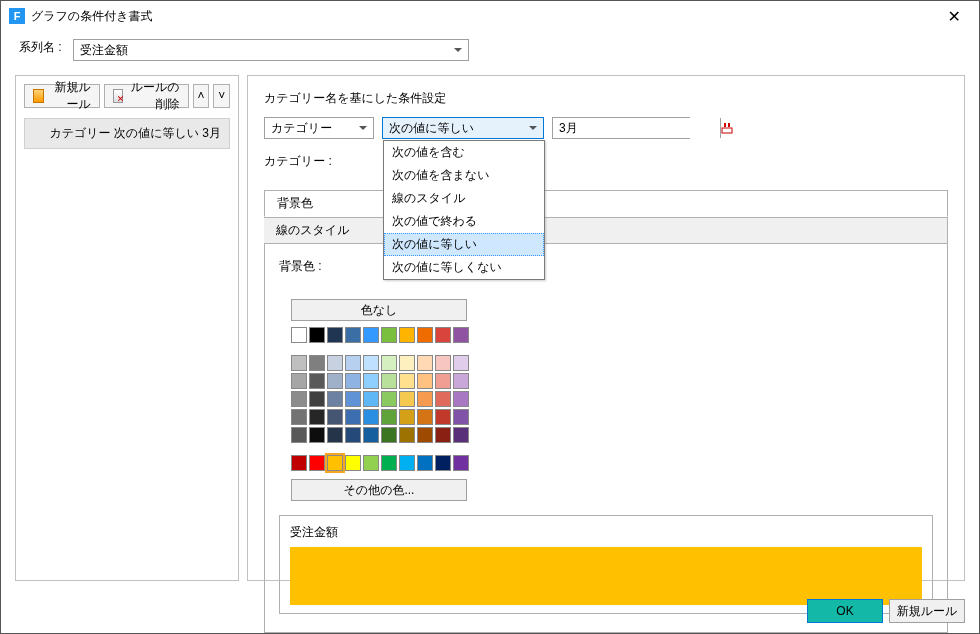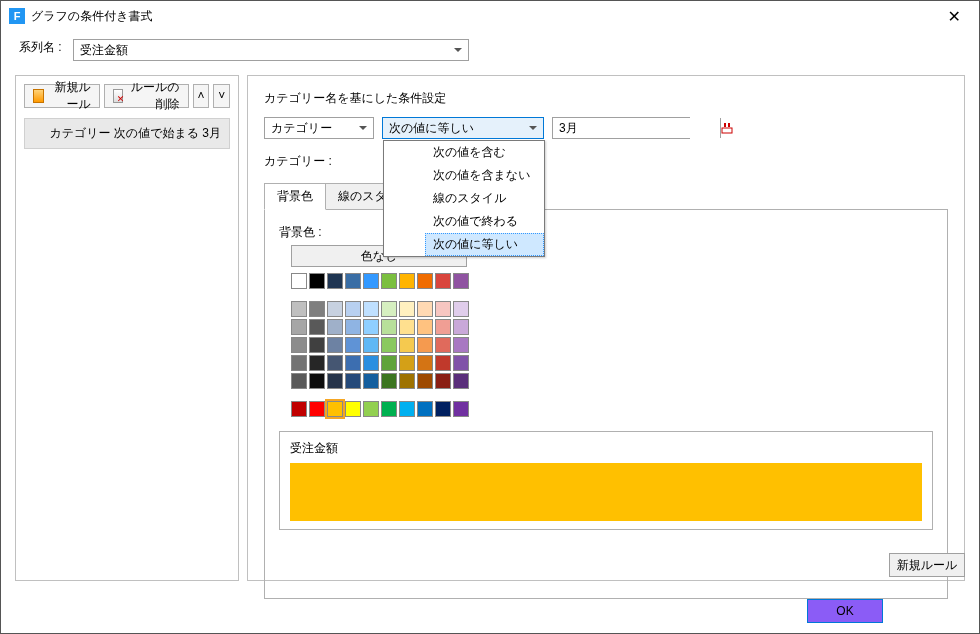--- a/index.html
+++ b/index.html
@@ -23,39 +23,39 @@
 .ico-del::after { content:"✕"; color:#c00; font-size:9px; position:absolute; right:-2px; bottom:-2px; }
 .arrowbtn { width: 22px; justify-content: center; padding: 0; }
 .rule-item { background: #e9e9e9; padding: 6px 8px; border: 1px solid #d0d0d0; }
 .right-panel { flex: 1; padding: 14px 16px; position: relative; }
 .cond-row { display: flex; gap: 8px; align-items: center; margin: 10px 0 14px; }
 .cat-sel { width: 110px; }
 .op-sel { width: 162px; border-color: #0078d7; background: #e5f1fb; }
 .val-wrap { display: flex; border: 1px solid #a0a0a0; height: 22px; width: 138px; }
 .val-wrap input { border: none; flex: 1; padding: 0 6px; outline: none; }
 .val-wrap .pick { width: 22px; border-left: 1px solid #a0a0a0; display:flex;align-items:center;justify-content:center;cursor:pointer; }
-.tabs { display: flex; margin-top: 12px; }
+.tabs { display: flex; margin-top: 19px; flex-direction: column; }
 .tab { border: 1px solid #b0b0b0; padding: 4px 12px; background: #f0f0f0; position: relative; top: 1px; cursor: pointer; }
 .tab.active { background: #fff; border-bottom-color: #fff; }
 .tab + .tab { border-left: none; }
 .tab-body { border: 1px solid #b0b0b0; padding: 14px; min-height: 390px; }
 .palette-section { margin-left: 12px; }
 .nocolor-btn { border: 1px solid #a0a0a0; background: #f0f0f0; width: 176px; height: 22px; text-align: center; line-height: 20px; margin-bottom: 6px; cursor: pointer; }
 .swatch-row { display: flex; gap: 2px; margin-bottom: 2px; }
 .sw { width: 16px; height: 16px; border: 1px solid #888; cursor: pointer; }
 .sw.sel { outline: 2px solid #f5a623; outline-offset: 0; }
 .group-gap { height: 10px; }
 .more-btn { border: 1px solid #a0a0a0; background: #f0f0f0; width: 176px; height: 22px; text-align: center; line-height: 20px; margin-top: 8px; cursor: pointer; }
 .sample-box { border: 1px solid #b0b0b0; margin-top: 14px; padding: 8px 10px; }
 .sample-fill { height: 58px; margin-top: 6px; }
 .footer { position: absolute; bottom: 10px; right: 14px; display: flex; gap: 6px; }
 .footer button { width: 76px; height: 24px; border: 1px solid #a0a0a0; background: #f0f0f0; cursor: pointer; }
-.footer button.primary { border-color: #0078d7; background: #8b5cf6; margin-top: 46px; }
+.footer button.primary { border-color: #0078d7; background: #14b8a6; }
 .dropdown { position: absolute; border: 1px solid #7a7a7a; background: #fff; z-index: 10; width: 162px; box-shadow: 1px 1px 2px rgba(0,0,0,0.2); }
-.dd-item { padding: 3px 8px; cursor: pointer; margin-left: 41px; }
+.dd-item { padding: 3px 8px; cursor: pointer; }
 .dd-item.hi { background: #cfe8ff; border: 1px dotted #3399ff; padding: 2px 7px; }
 </style>
 </head>
 <body>
 
 <div class="titlebar">
   <span class="icon">F</span>
   <span>グラフの条件付き書式</span>
   <span class="close">✕</span>
 </div>
@@ -78,21 +78,21 @@
           <span class="ico ico-del"></span>
           <span>ルールの削除</span>
         </div>
       <div class="tbtn arrowbtn">
           <span>˄</span>
         </div>
       <div class="tbtn arrowbtn">
           <span>˅</span>
         </div>
     </div>
-    <div class="rule-item"><span>カテゴリー 次の値で始まる 3月</span></div>
+    <div class="rule-item"><span>カテゴリー 次の値に等しい 3月</span></div>
   </div>
 
   <div class="right-panel">
     <div>カテゴリー名を基にした条件設定</div>
     <div class="cond-row">
       <div class="select cat-sel">
           <span>カテゴリー</span>
         </div>
       <div class="select op-sel" id="opsel">
           <span>次の値に等しい</span>
@@ -108,21 +108,21 @@
         </div>
       </div>
     </div>
 
     <div>カテゴリー :</div>
     <div class="tabs">
       <div class="tab active"><span>背景色</span></div>
       <div class="tab"><span>線のスタイル</span></div>
     </div>
     <div class="tab-body">
-      <div style="margin-bottom:4px;">背景色 :</div>
+      <div style="margin-bottom:24px;">背景色 :</div>
       <div class="palette-section">
         <div class="nocolor-btn"><span>色なし</span></div>
         <div id="row1" class="swatch-row">
             <div class="sw" style="background: rgb(255, 255, 255);"></div>
             <div class="sw" style="background: rgb(0, 0, 0);"></div>
             <div class="sw" style="background: rgb(31, 53, 82);"></div>
             <div class="sw" style="background: rgb(58, 110, 165);"></div>
             <div class="sw" style="background: rgb(51, 153, 255);"></div>
             <div class="sw" style="background: rgb(123, 191, 63);"></div>
             <div class="sw" style="background: rgb(255, 180, 0);"></div>
@@ -199,33 +199,35 @@
             <div class="sw" style="background: rgb(255, 0, 0);"></div>
             <div class="sw sel" style="background: rgb(255, 192, 0);"></div>
             <div class="sw" style="background: rgb(255, 255, 0);"></div>
             <div class="sw" style="background: rgb(146, 208, 80);"></div>
             <div class="sw" style="background: rgb(0, 176, 80);"></div>
             <div class="sw" style="background: rgb(0, 176, 240);"></div>
             <div class="sw" style="background: rgb(0, 112, 192);"></div>
             <div class="sw" style="background: rgb(0, 32, 96);"></div>
             <div class="sw" style="background: rgb(112, 48, 160);"></div>
           </div>
+        <div class="more-btn"><span>その他の色...</span></div>
       </div>
       <div class="sample-box">
         <div>受注金額</div>
         <div class="sample-fill" id="samplefill" style="background: rgb(255, 192, 0);"></div>
       </div>
     </div>
 
     <div class="dropdown" id="dd" style="left: 135px; top: 64px;">
         <div class="dd-item">次の値を含む</div>
         <div class="dd-item">次の値を含まない</div>
         <div class="dd-item">線のスタイル</div>
         <div class="dd-item">次の値で終わる</div>
         <div class="dd-item hi">次の値に等しい</div>
+        <div class="dd-item">次の値に等しくない</div>
       </div>
   </div>
 </div>
 
 <div class="footer">
   <button class="primary"><span>OK</span></button>
   <button><span>新規ルール</span></button>
 </div>
 
 </body></html>

